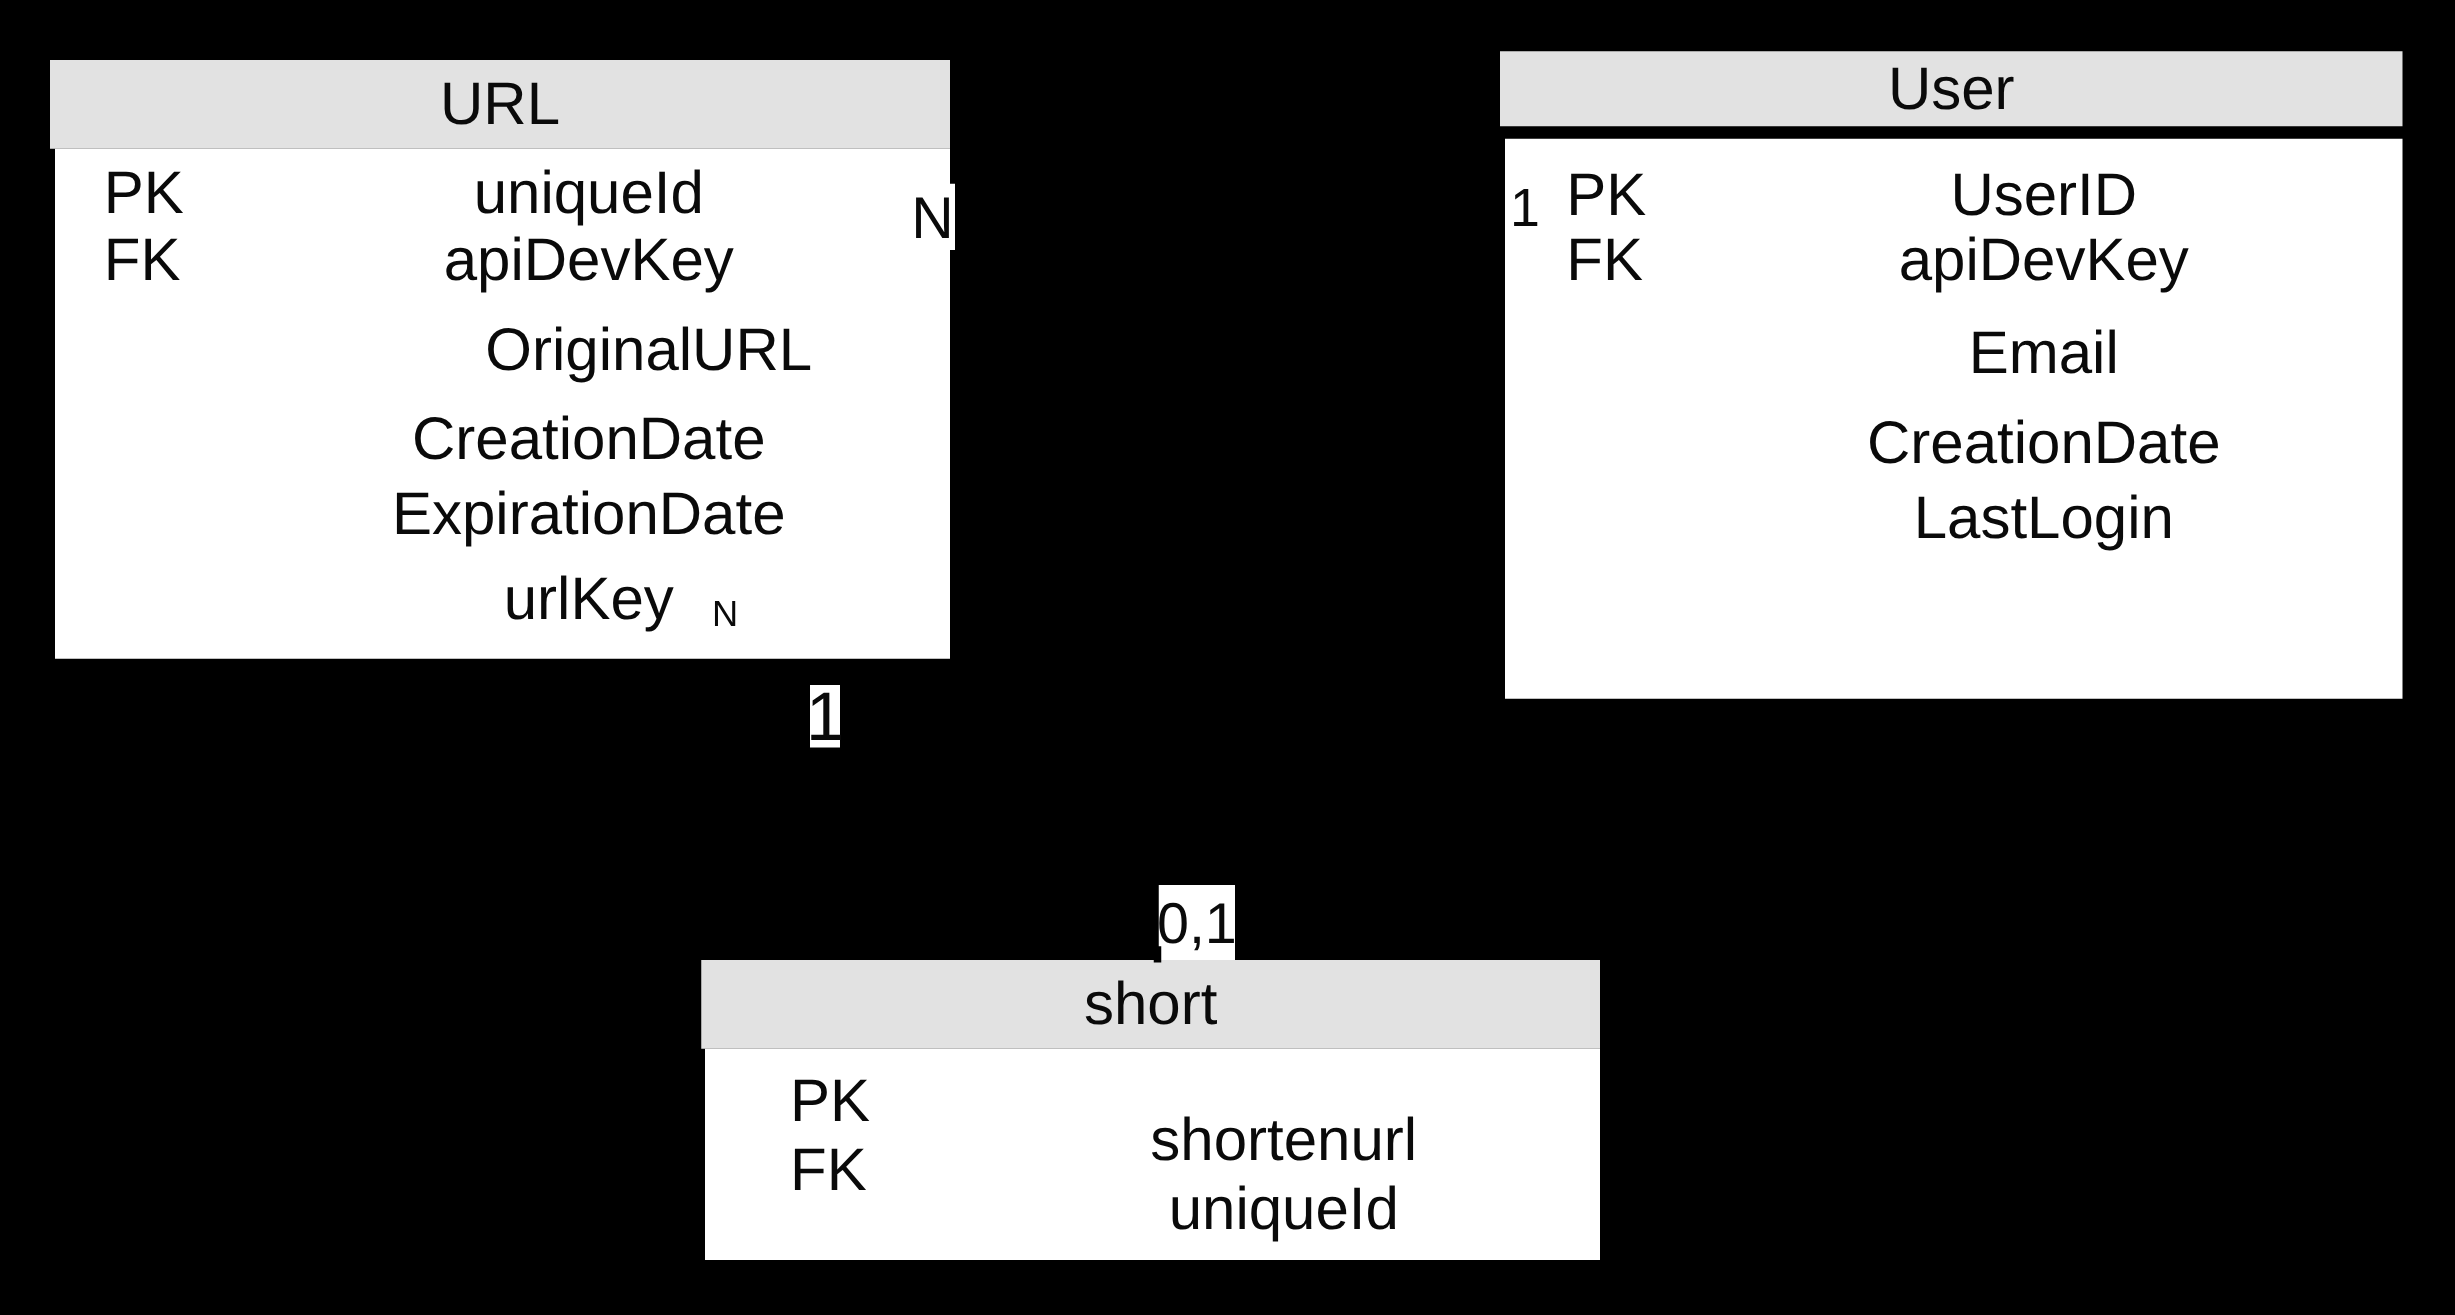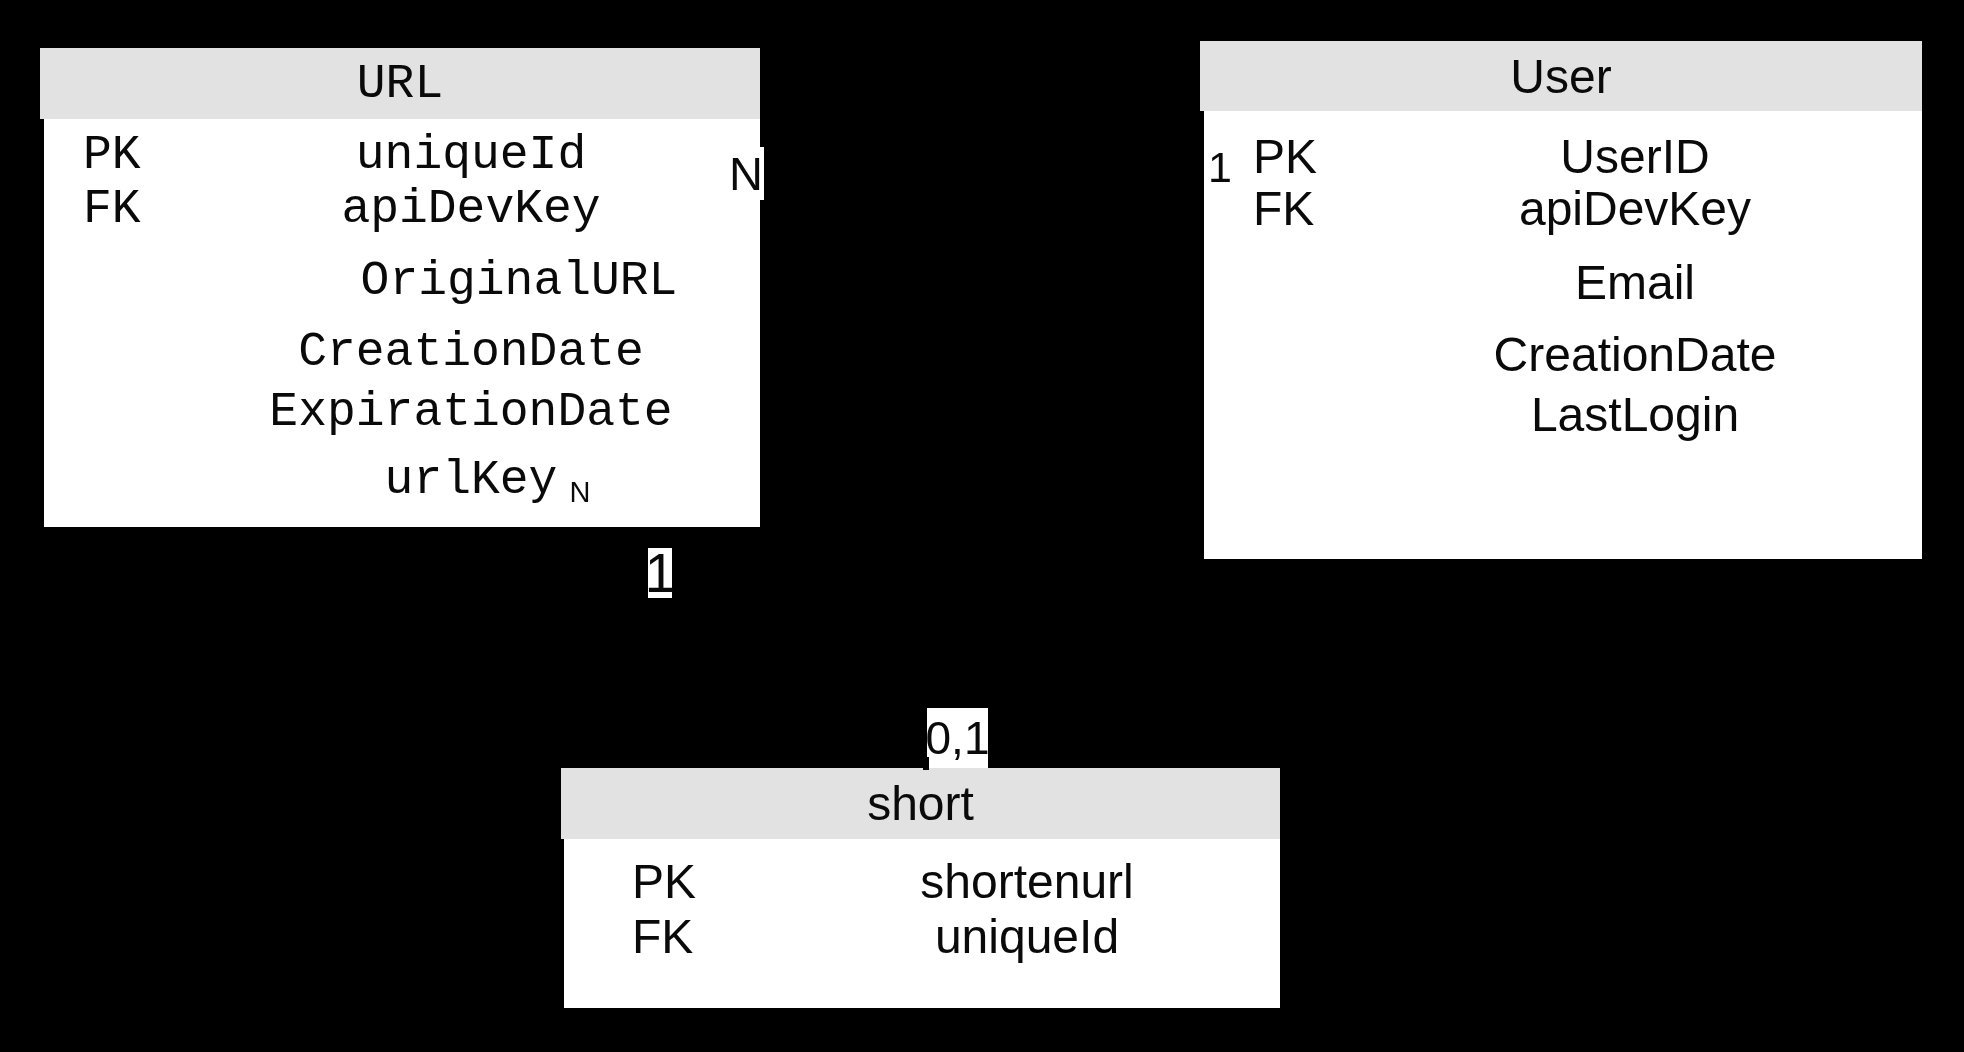--- a/index.html
+++ b/index.html
@@ -42,53 +42,53 @@
   }
   .key  { position: absolute; top: 0; }
   .attr {
     position: absolute;
     top: 0;
     transform: translateX(-50%);
     white-space: nowrap;
   }
 
   
-  #t-url { left: 40px; top: 48px; width: 720px; height: 479px; font-family: Liberation Mono, monospace; }
+  #t-url { left: 40px; top: 48px; width: 720px; height: 479px; }
   #t-url .entity-header { height: 71px; }
   #t-url .entity-body   { left: 4px; right: 0; top: 71px; bottom: 0; }
   #t-url .attr-row:nth-of-type(1) { top: 11px; }
   #t-url .attr-row:nth-of-type(2) { top: 65px; }
   #t-url .attr-row:nth-of-type(3) { top: 137px; margin-left: 48px; }
   #t-url .attr-row:nth-of-type(4) { top: 208px; }
   #t-url .attr-row:nth-of-type(5) { top: 268px; }
   #t-url .attr-row:nth-of-type(6) { top: 336px; }
   #t-url .key  { left: 39px; }
   #t-url .attr { left: 427px; }
 
   
   #t-user { left: 1200px; top: 41px; width: 722px; height: 518px; }
-  #t-user .entity-header { height: 70px; }
+  #t-user .entity-header { height: 60px; }
   #t-user .entity-body   { left: 4px; right: 0; top: 70px; bottom: 0; }
   #t-user .attr-row:nth-of-type(1) { top: 21px; }
   #t-user .attr-row:nth-of-type(2) { top: 73px; }
   #t-user .attr-row:nth-of-type(3) { top: 147px; }
   #t-user .attr-row:nth-of-type(4) { top: 219px; }
   #t-user .attr-row:nth-of-type(5) { top: 279px; }
   #t-user .attr-row:nth-of-type(6) { top: 342px; text-align: right; }
   #t-user .key  { left: 49px; }
   #t-user .attr { left: 431px; }
 
   
   #t-short { left: 561px; top: 768px; width: 719px; height: 240px; }
   #t-short .entity-header { height: 71px; text-align: right; }
   #t-short .entity-body   { left: 3px; right: 0; top: 71px; bottom: 0; }
   #t-short .attr-row:nth-of-type(1) { top: 18px; }
   #t-short .attr-row:nth-of-type(2) { top: 73px; }
   #t-short .key  { left: 68px; }
-  #t-short .attr { left: 463px; }
+  #t-short .attr { left: 463px; margin-top: 31px; }
 
   
   .card-label {
     position: absolute;
     background: #ffffff;
     color: #0a0a0a;
     display: flex;
     align-items: center;
     justify-content: center;
     white-space: nowrap;

